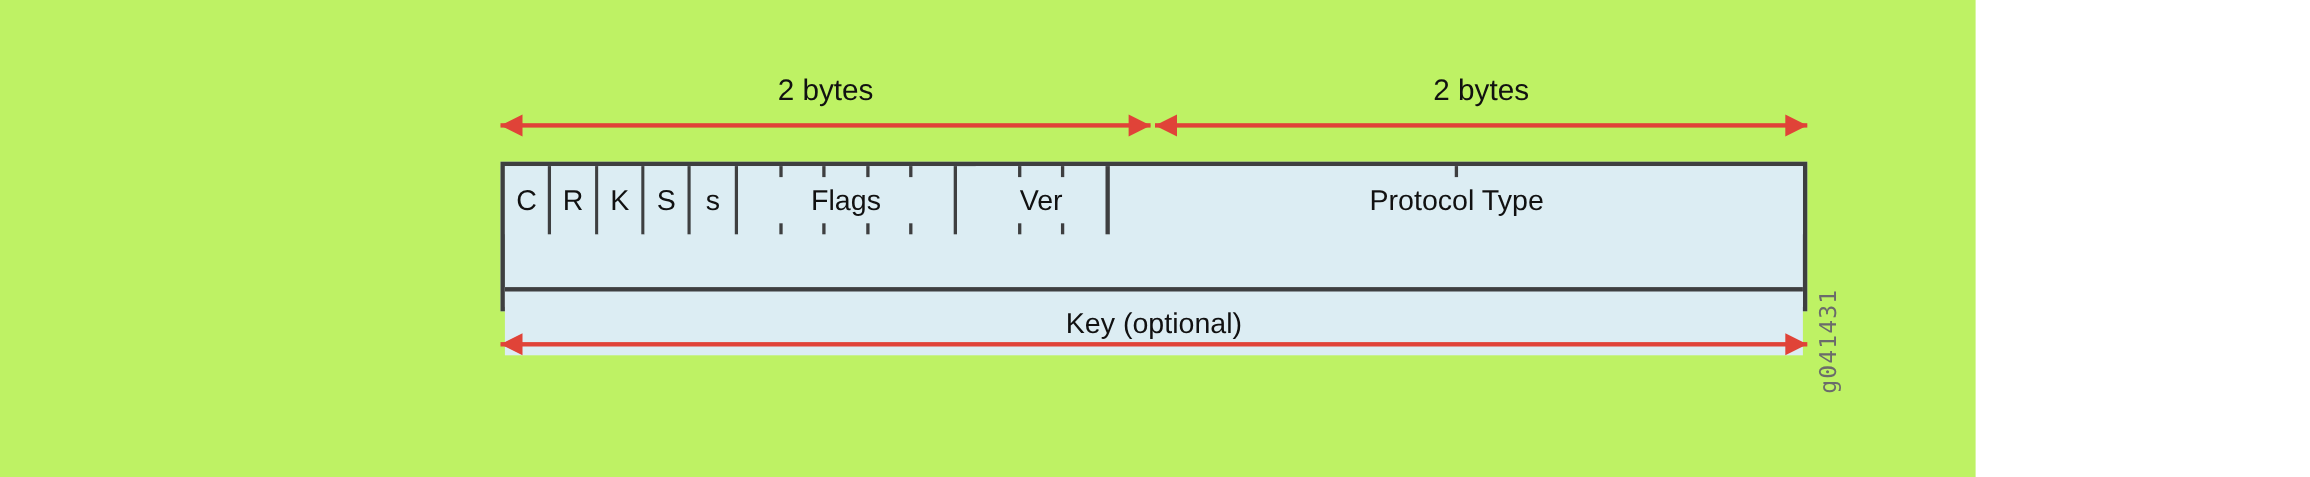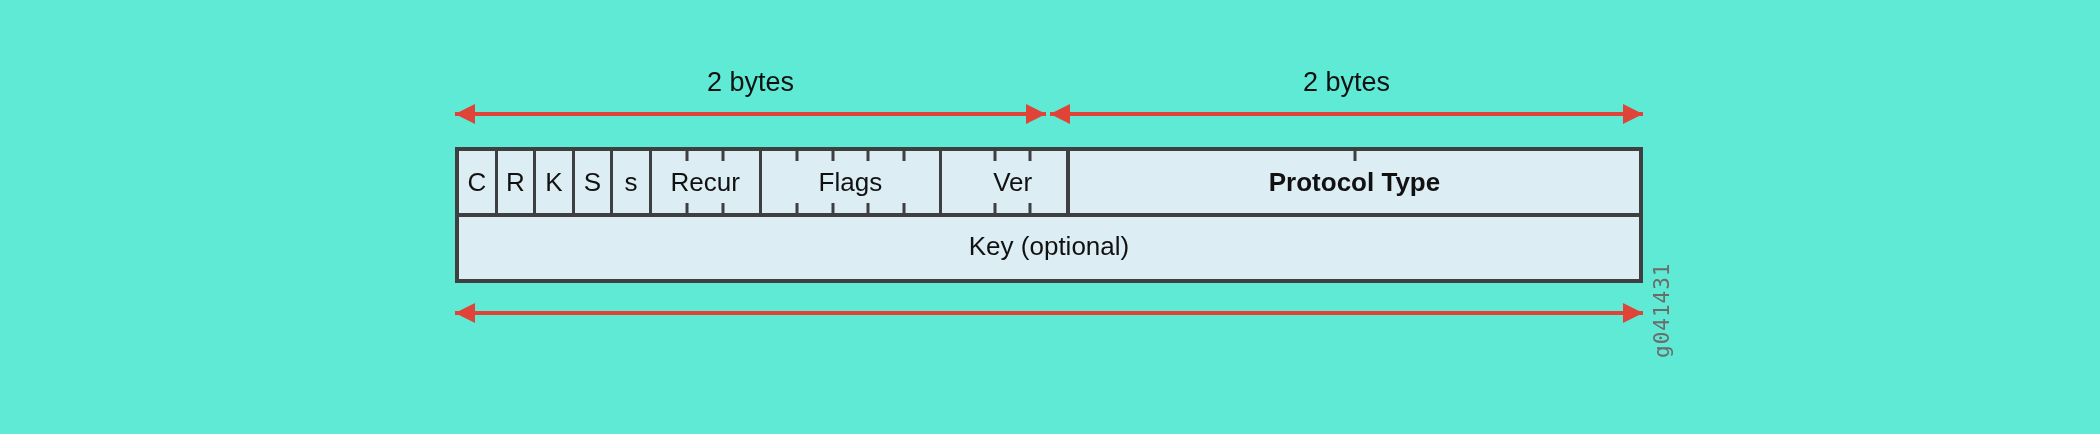--- a/index.html
+++ b/index.html
@@ -6,23 +6,23 @@
     --fill: #dcedf3;
     --border: #3e3f40;
     --red: #e04338;
     --figid: #6b6b6b;
     --text: #111111;
   }
   * { margin: 0; padding: 0; box-sizing: border-box; }
   html, body { background: #ffffff; }
   .canvas {
     position: relative;
-    width: 2100px;
+    width: 1796px;
     height: 434px;
-    background: #5eead4;
+    background: #bef264;
     font-family: "Liberation Sans", "DejaVu Sans", sans-serif;
     color: var(--text);
     overflow: hidden;
   }
 
   
   .arrow {
     position: absolute;
     height: 4px;
     background: var(--red);
@@ -61,39 +61,40 @@
   }
   .cell {
     position: relative;
     background: var(--fill);
     display: flex;
     align-items: center;
     justify-content: center;
     font-size: 26px;
     border-right: 3px solid var(--border);
   }
-  .cell.last { border-right: none; font-weight: bold; }
+  .cell.last { border-right: none; }
   .cell.byte-boundary { border-right: 4px solid var(--border); }
   .tick {
     position: absolute;
     width: 3px;
     background: var(--border);
     transform: translateX(-50%);
   }
   .tick-top { top: 0; height: 10px; }
   .tick-bottom { bottom: 0; height: 10px; }
 
   .key-row {
     height: 62px;
     border-top: 4px solid var(--border);
     background: var(--fill);
     display: flex;
     align-items: center;
     justify-content: center;
     font-size: 26px;
+    margin-top: 48px;
   }
 
   
   .figure-id {
     position: absolute;
     left: 1650px; top: 250px;
     height: 108px;
     writing-mode: vertical-rl;
     transform: rotate(180deg);
     font-size: 21px;
@@ -130,27 +131,20 @@
       </div>
 
       <div class="cell" style="flex: 1 1 0;">
         <span>S</span>
       </div>
 
       <div class="cell" style="flex: 1 1 0;">
         <span>s</span>
       </div>
 
-      <div class="cell" style="flex: 3 3 0;">
-        <span class="tick tick-top" style="left:33.33%"></span>
-        <span class="tick tick-top" style="left:66.67%"></span>
-        <span class="tick tick-bottom" style="left:33.33%"></span>
-        <span class="tick tick-bottom" style="left:66.67%"></span>
-        <span>Recur</span>
-      </div>
 
       <div class="cell" style="flex: 5 5 0;">
         <span class="tick tick-top" style="left:20%"></span>
         <span class="tick tick-top" style="left:40%"></span>
         <span class="tick tick-top" style="left:60%"></span>
         <span class="tick tick-top" style="left:80%"></span>
         <span class="tick tick-bottom" style="left:20%"></span>
         <span class="tick tick-bottom" style="left:40%"></span>
         <span class="tick tick-bottom" style="left:60%"></span>
         <span class="tick tick-bottom" style="left:80%"></span>

